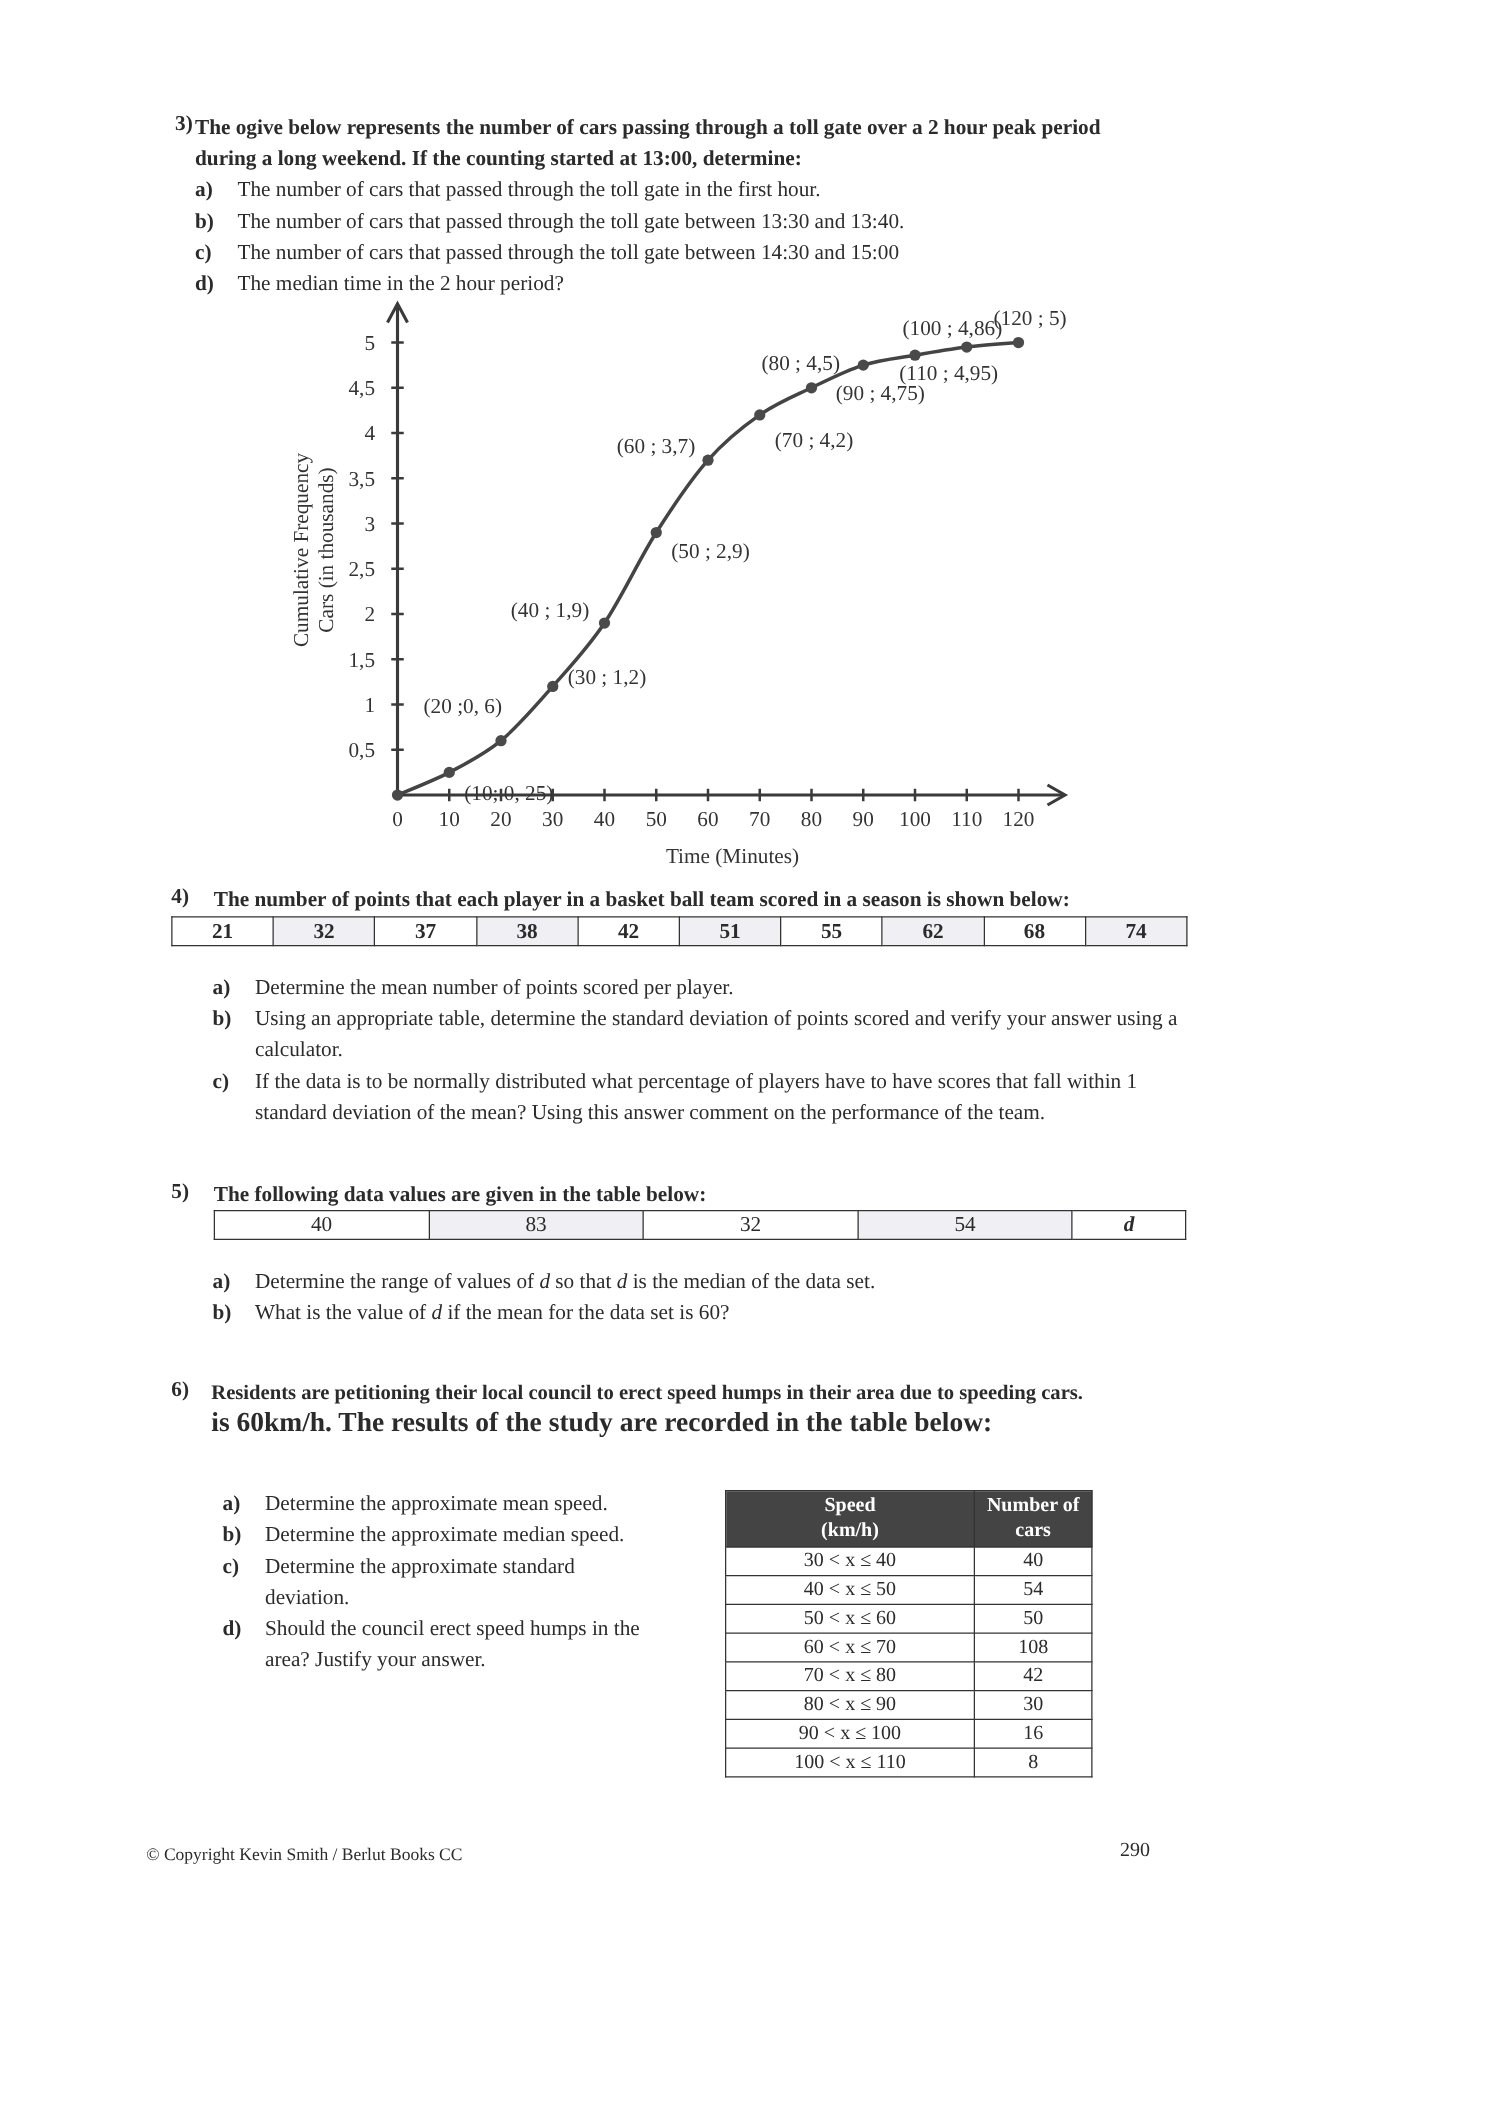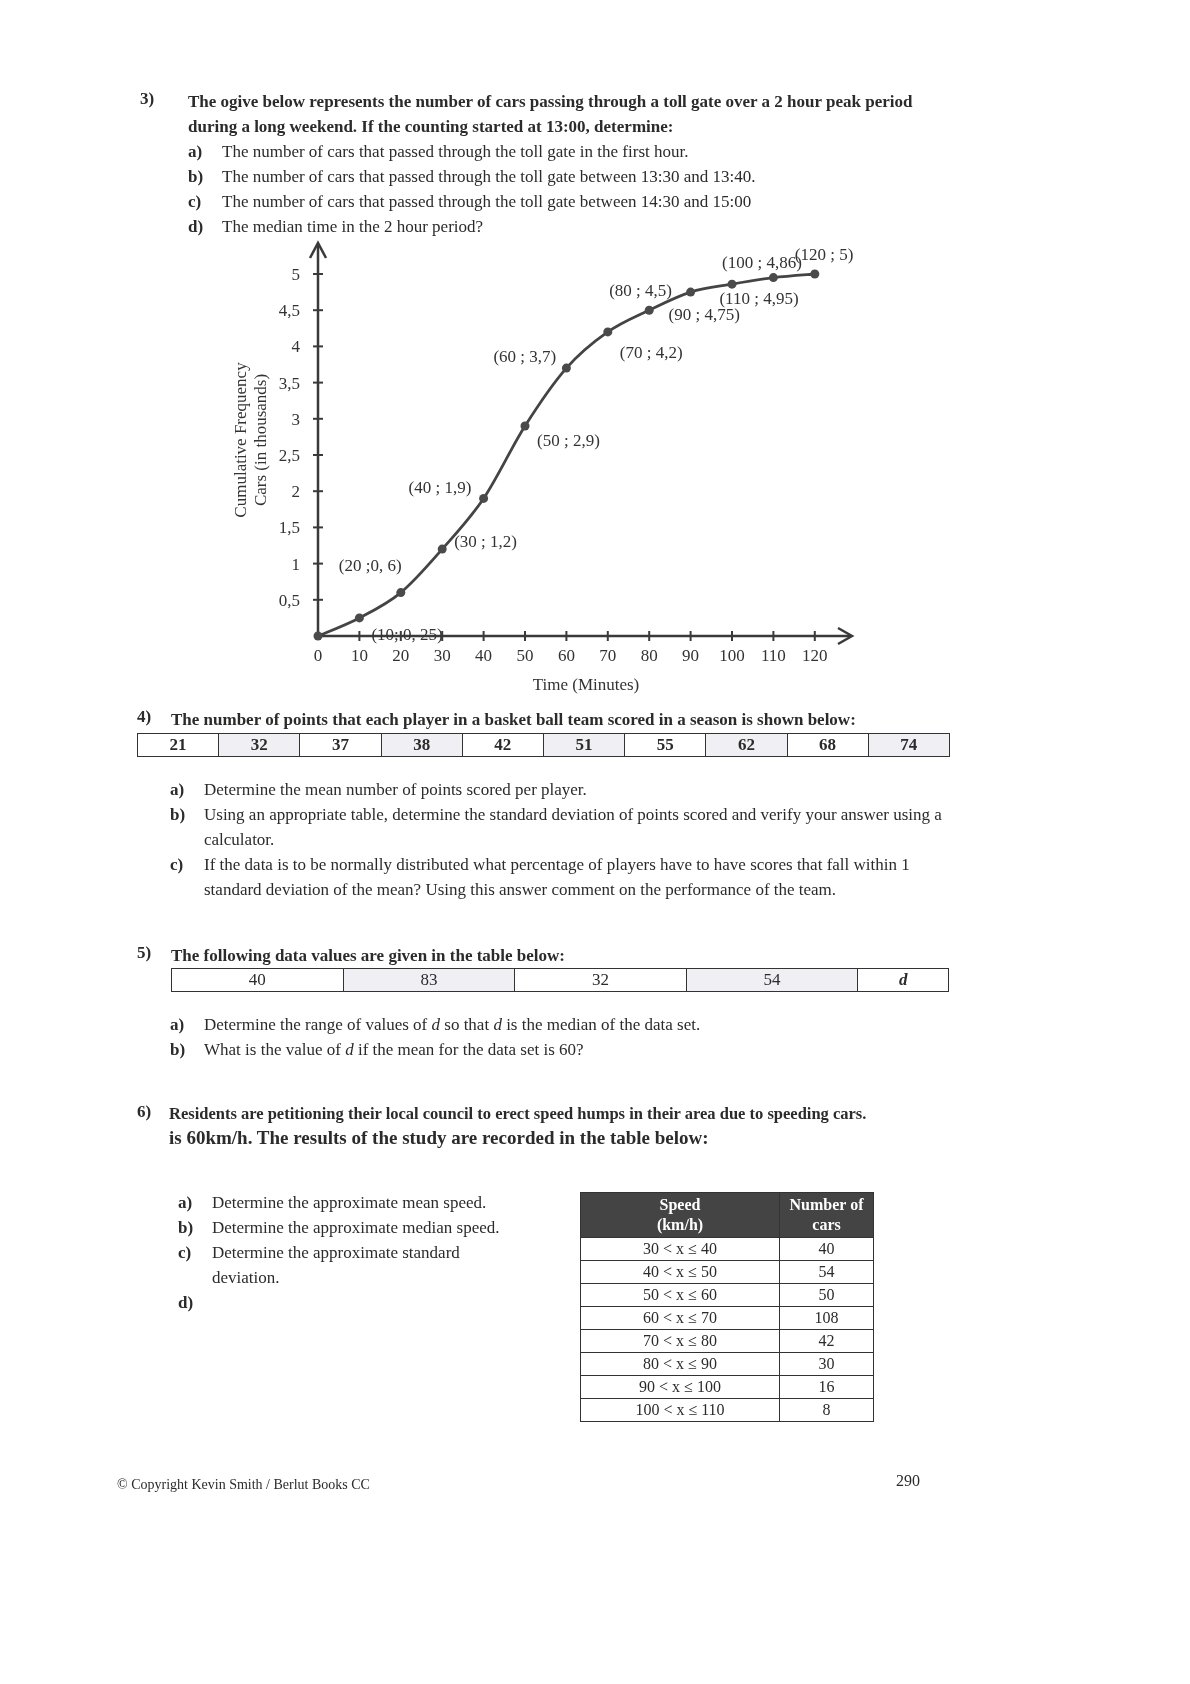--- a/index.html
+++ b/index.html
@@ -18,21 +18,21 @@
   table.speed td { border:1.5px solid #333; text-align:center; height:22px; line-height:22px; padding:0; }
   .footer { position:absolute; font-size:14px; }
   .pagenum { position:absolute; font-size:16px; }
   svg text { font-family:"Liberation Serif", "DejaVu Serif", serif; fill:#333; }
 </style>
 </head>
 <body>
 
 <div class="q" style="left:140px; top:89px; width:840px;">
   <span class="qnum" style="left:0; top:0;">3)</span>
-  <div style="margin-left:48px;">
+  <div style="margin-left:16px;">
     <div class="qhead">The ogive below represents the number of cars passing through a toll gate over a 2 hour peak period</div>
     <div class="qhead">during a long weekend. If the counting started at 13:00, determine:</div>
     <div class="sub"><span class="lbl">a)</span><span>The number of cars that passed through the toll gate in the first hour.</span></div>
     <div class="sub"><span class="lbl">b)</span><span>The number of cars that passed through the toll gate between 13:30 and 13:40.</span></div>
     <div class="sub"><span class="lbl">c)</span><span>The number of cars that passed through the toll gate between 14:30 and 15:00</span></div>
     <div class="sub"><span class="lbl">d)</span><span>The median time in the 2 hour period?</span></div>
   </div>
 </div>
 
 <svg style="position:absolute; left:0; top:0;" width="1190" height="760" viewBox="0 0 1190 760">
@@ -170,29 +170,29 @@
   <div style="margin-left:33px; margin-top:20px;">
     <div class="sub"><span class="lbl">a)</span><span>Determine the range of values of </span><i>d</i><span> so that </span><i>d</i><span> is the median of the data set.</span></div>
     <div class="sub"><span class="lbl">b)</span><span>What is the value of </span><i>d</i><span> if the mean for the data set is 60?</span></div>
   </div>
 </div>
 
 <div class="q" style="left:137px; top:1102px; width:815px;">
   <span class="qnum" style="left:0; top:0;">6)</span>
   <div style="margin-left:32px; font-size:16.5px;">
     <div class="qhead" style="font-size:16.5px; line-height:24px;">Residents are petitioning their local council to erect speed humps in their area due to speeding cars.</div>
-    <div class="qhead" style="font-size:19px; line-height:24px;">is 60km/h. The results of the study are recorded in the table below:</div>
+    <div class="qhead" style="font-size:22px; line-height:24px;">is 60km/h. The results of the study are recorded in the table below:</div>
   </div>
 </div>
 
 <div class="q" style="left:178px; top:1190px; width:360px;">
   <div class="sub"><span class="lbl">a)</span><span>Determine the approximate mean speed.</span></div>
   <div class="sub"><span class="lbl">b)</span><span>Determine the approximate median speed.</span></div>
   <div class="sub" style="width:280px;"><span class="lbl">c)</span><span>Determine the approximate standard deviation.</span></div>
-  <div class="sub" style="width:310px;"><span class="lbl">d)</span></div>
+  <div class="sub" style="width:310px;"><span class="lbl">d)</span><span>Should the council erect speed humps in the area? Justify your answer.</span></div>
 </div>
 
 <table class="speed" style="left:580px; top:1192px; width:294px;">
   <tbody>
       <tr>
     <th style="width:190px;"><span>Speed</span><br><span>(km/h)</span></th>
     <th>Number of cars</th>
   </tr>
   <tr>
         <td>30 &lt; x ≤ 40</td>

